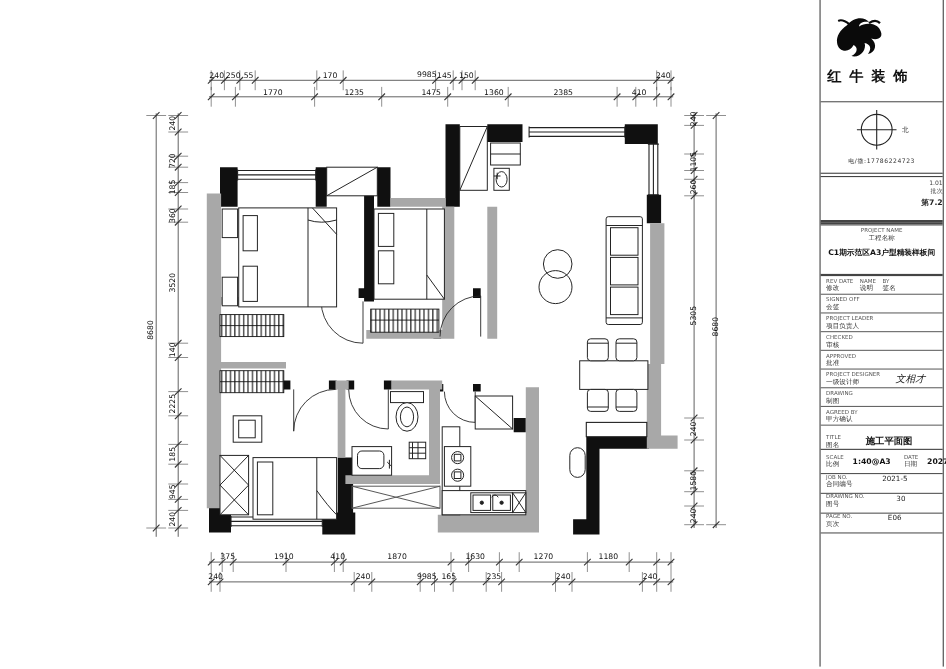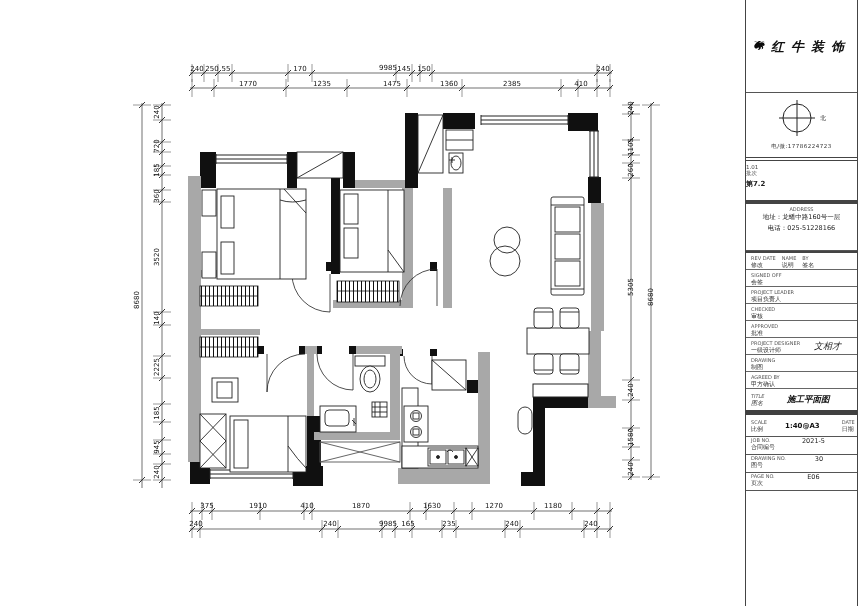--- a/index.html
+++ b/index.html
@@ -7,45 +7,45 @@
        font-family:"DejaVu Sans","Liberation Sans",sans-serif;overflow:hidden;color:#222;}
   #plan{position:absolute;left:0;top:0;}
   
   .tb{position:absolute;left:745px;top:0;width:111px;height:606px;
       border-left:1px solid #444;border-right:1px solid #444;background:#fff;
       display:flex;flex-direction:column;font-family:"DejaVu Sans","Liberation Sans",sans-serif;}
   .tb .sec{padding:2px 6px;}
   .hr{border-top:1px solid #555;margin:0;}
   .hr.thick{border-top:2px solid #444;}
   .hr.dbl{border-top:1px solid #444;border-bottom:1px solid #444;height:2px;}
-  .tb-logo{height:88px;display:flex;flex-direction:row;align-items:center;justify-content:center;font-style:italic;}
+  .tb-logo{height:88px;display:flex;flex-direction:column;justify-content:center;}
   .brand{font-size:13px;font-weight:bold;letter-spacing:7px;color:#111;white-space:nowrap;margin-top:2px;}
   .tb-north{height:50px;display:flex;align-items:center;justify-content:center;gap:3px;}
   .north-lab{font-size:6px;color:#333;}
   .tb-phone{height:14px;text-align:center;font-size:5.5px;color:#333;letter-spacing:.5px;}
-  .tb-meta{height:36px;text-align:left;color:#444;padding-top:3px;}
+  .tb-meta{height:36px;text-align:right;color:#444;padding-top:3px;}
   .tb-meta .m1{font-size:5.5px;}
   .tb-meta .m2{font-size:5.5px;}
   .tb-meta .m3{font-size:7px;font-weight:bold;margin-top:2px;color:#222;}
   .lab-en{font-size:5px;color:#555;display:block;line-height:6px;}
   .lab-cn{font-size:6px;color:#333;display:block;line-height:7px;}
   .tb-firm{height:40px;text-align:center;padding-top:2px;}
   .firm-name{font-size:7px;color:#222;margin-top:4px;}
   .tb-addr{height:42px;text-align:center;padding-top:4px;}
   .addr-line{font-size:6.5px;color:#222;line-height:11px;}
   .tb-project{height:40px;text-align:center;padding-top:2px;}
   .proj-name{font-size:7px;color:#111;margin-top:5px;font-weight:bold;}
   .srow{display:flex;align-items:center;border-bottom:1px solid #666;height:16px;padding:0 5px;}
   .srow .lab{width:52px;}
   .srow .val{flex:1;font-size:7px;color:#222;text-align:center;}
   .srow .val.sig{font-family:"DejaVu Serif","Liberation Serif",serif;font-style:italic;font-size:9px;}
   .srow.hdr .lab{width:auto;margin-right:6px;}
-  .trow{display:flex;align-items:center;border-bottom:5px solid #404040;height:21px;padding:0 5px;font-style:italic;}
+  .trow{display:flex;align-items:flex-end;border-bottom:1px solid #404040;height:21px;padding:0 5px;}
   .trow .val{flex:1;text-align:center;font-size:8.5px;font-weight:bold;color:#111;}
-  .scalerow{display:flex;align-items:center;border-bottom:1px solid #555;height:21px;padding:0 5px;gap:18px;}
+  .scalerow{display:flex;align-items:center;border-bottom:1px solid #555;height:21px;padding:0 5px;gap:8px;}
   .scalerow .val{font-size:7px;font-weight:bold;color:#111;margin-right:4px;}
   .mrow{display:flex;align-items:flex-start;border-bottom:1px solid #555;height:17px;padding:0 5px;}
   .mrow .val{flex:1;text-align:center;font-size:6.5px;color:#222;}
 </style>
 </head>
 <body>
 
 <svg id="plan" width="745" height="608" viewBox="0 0 745 608">
   <defs>
     <pattern id="hatch" width="4" height="8" patternUnits="userSpaceOnUse">
@@ -462,27 +462,27 @@
 
   <div class="tb-meta">
     <div class="m1">1.01</div>
     <div class="m2">批次</div>
     <div class="m3">第7.2</div>
   </div>
   <div class="hr thick"></div>
 
   <div class="hr thick"></div>
 
-  <div class="tb-addr sec">
-    <span class="lab-en">ADDRESS</span>
-    <div class="addr-line">地址：龙蟠中路160号一层</div>
-    <div class="addr-line">电话：025-51228166</div>
-  </div>
   <div class="hr"></div>
 
+  <div class="tb-project sec">
+    <span class="lab-en">PROJECT NAME</span>
+    <span class="lab-cn">工程名称</span>
+    <div class="proj-name">C1期示范区A3户型精装样板间</div>
+  </div>
   <div class="hr thick"></div>
 
   <div class="srow hdr">
     <div class="lab">
         <span class="lab-en">REV DATE</span>
         <span class="lab-cn">修改</span>
       </div>
     <div class="lab">
         <span class="lab-en">NAME</span>
         <span class="lab-cn">说明</span>

